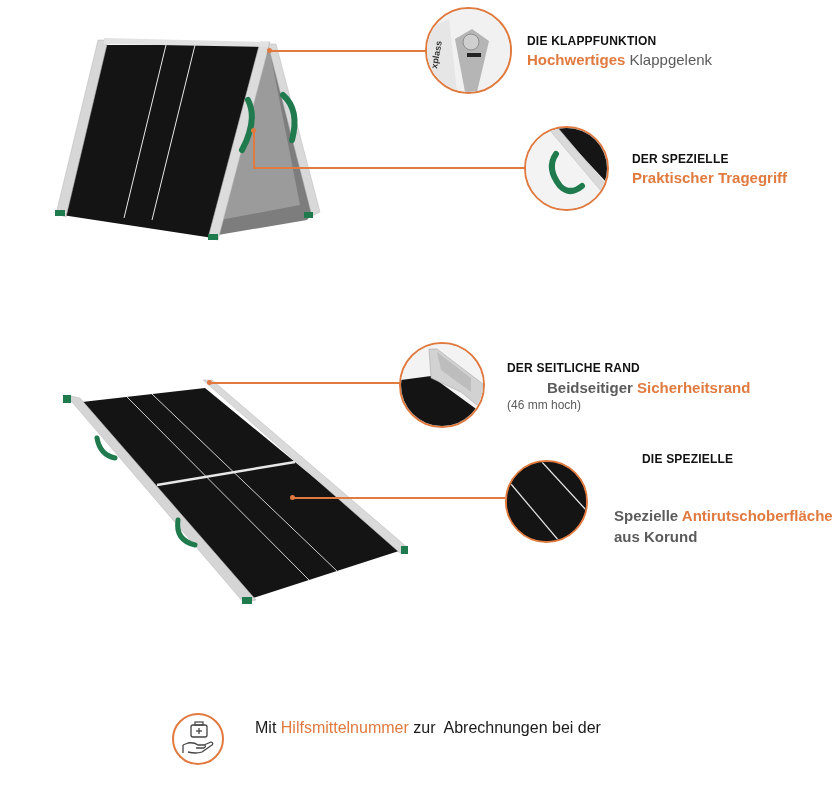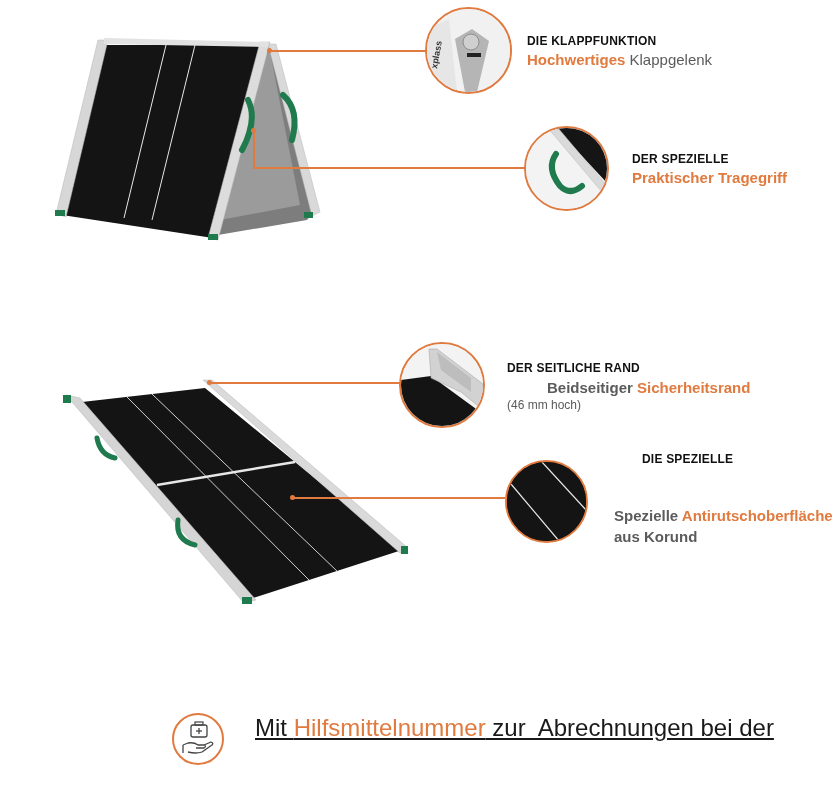--- a/index.html
+++ b/index.html
@@ -6,21 +6,21 @@
   body { width:840px; height:790px; position:relative; overflow:hidden; font-family:"Liberation Sans", "DejaVu Sans", sans-serif; }
   .abs { position:absolute; }
   .title { font-weight:700; color:#111111; font-size:12px; letter-spacing:0.2px; line-height:22px; }
   .sub { font-size:15px; line-height:16px; color:#5b5b5b; font-weight:700; }
   .sub .plain { font-weight:400; }
   .accent { color:#e07a3f; }
   .note { color:#5b5b5b; font-size:12px; line-height:16px;text-align:right; }
   .circle { position:absolute; border-radius:50%; border:2px solid #e07a3f; overflow:hidden; box-sizing:border-box; background:#f3f3f3; }
   .line { position:absolute; background:#e07a3f; }
   .dot { position:absolute; width:5px; height:5px; border-radius:50%; background:#e07a3f; }
-  .footer-text { font-size:24px; line-height:26px; color:#1a1a1a;text-decoration:underline; }
+  .footer-text { font-size:16px; line-height:26px; color:#1a1a1a; }
   .footer-text .accent { color:#e07a3f; }
 </style>
 </head>
 <body>
 
 <svg class="abs" style="left:40px;top:25px;" width="300" height="230" viewBox="40 25 300 230">
 
   <polygon points="255,48 270,45 315,210 307,220 212,236" fill="#7d7d7d"></polygon>
   <polygon points="258,60 270,52 300,205 220,220" fill="#9b9b9b"></polygon>
 

